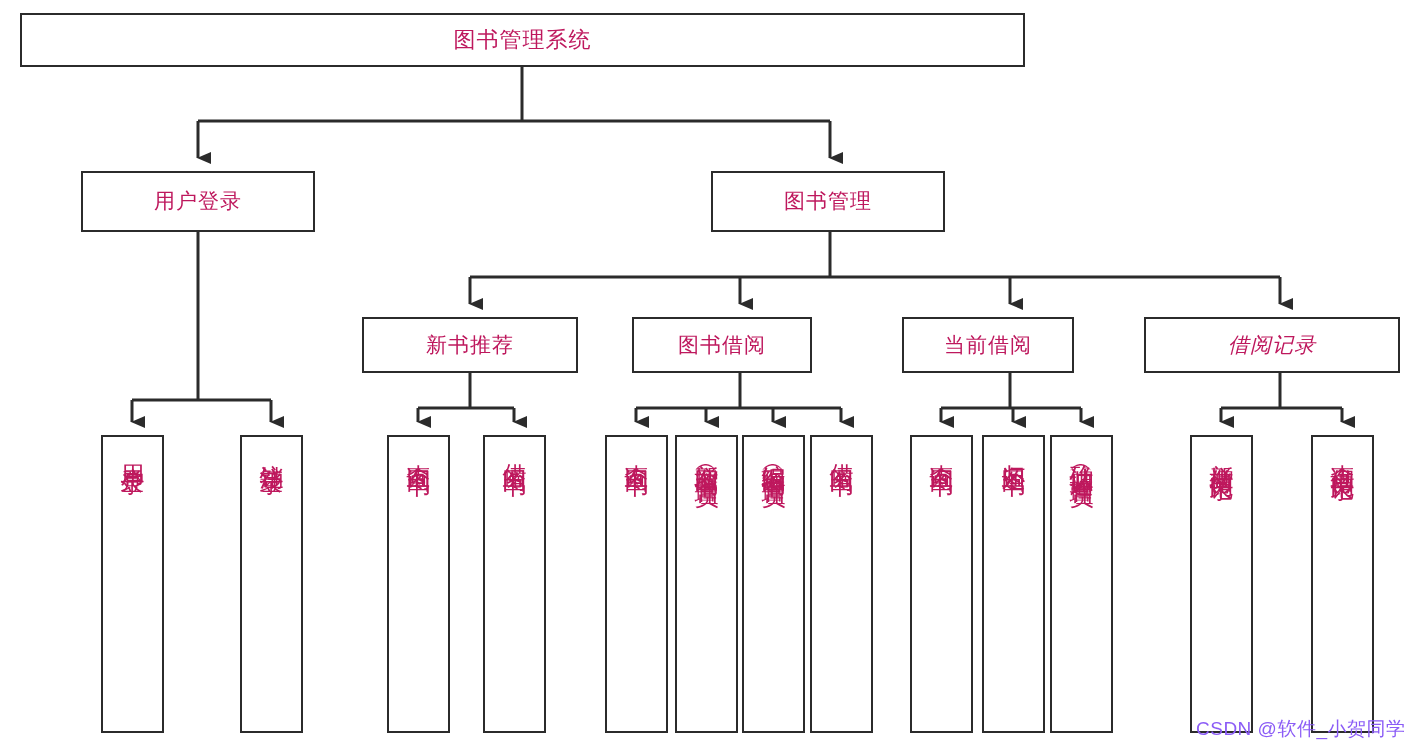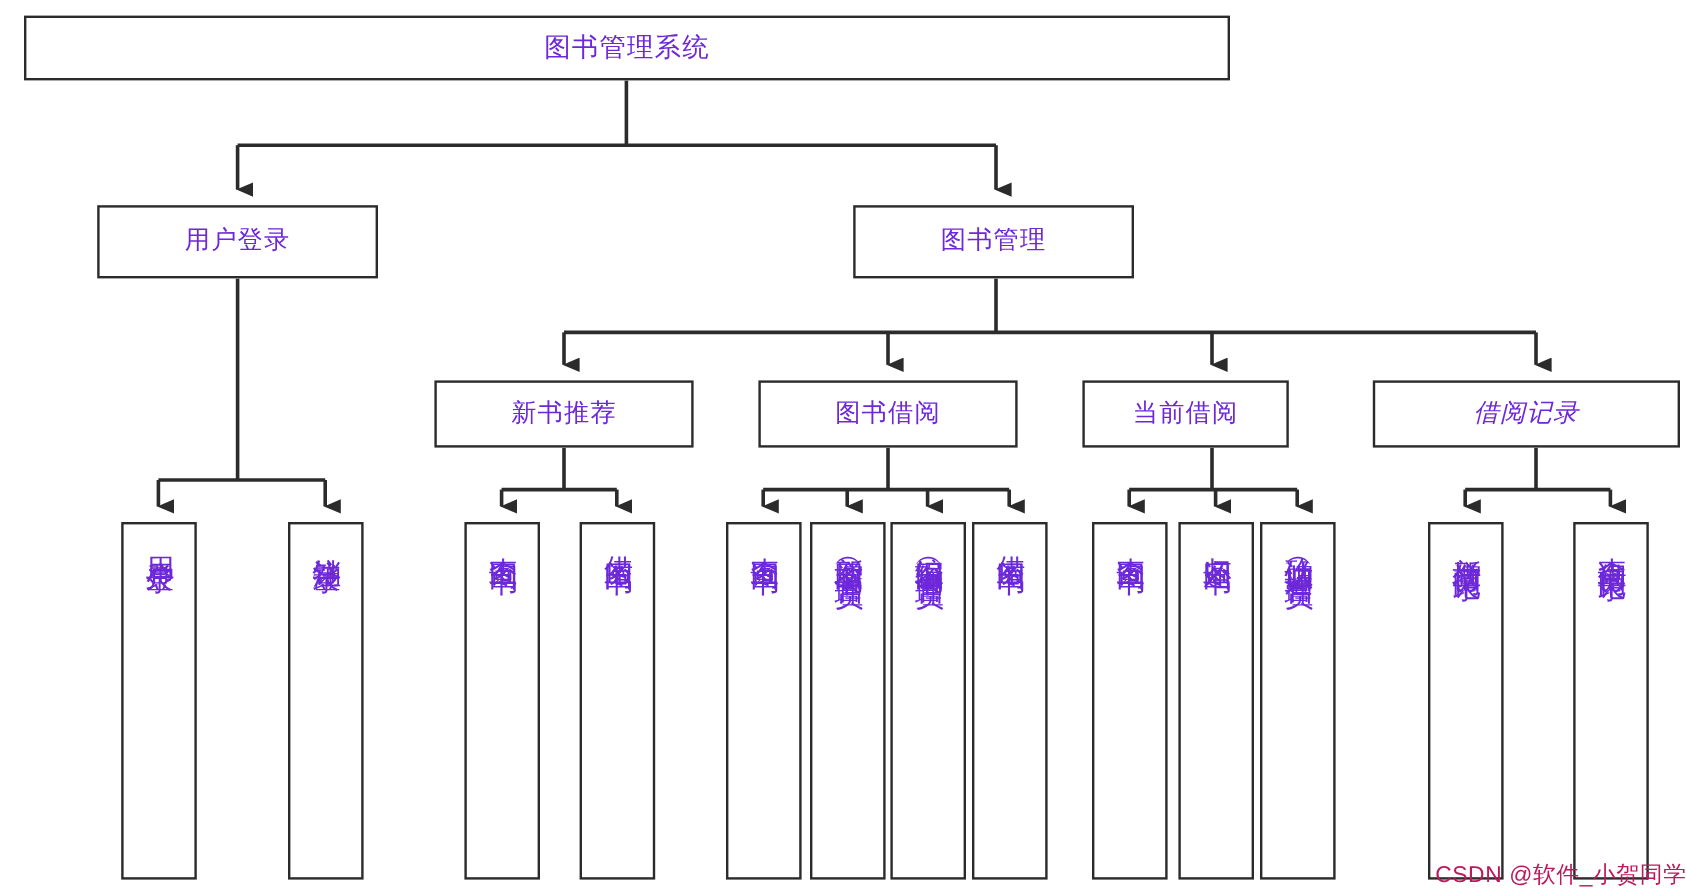--- a/index.html
+++ b/index.html
@@ -28,21 +28,21 @@
     pointer-events: none;
   }
   .node {
     position: absolute;
     box-sizing: border-box;
     background: #ffffff;
     border: 2px solid #2b2b2b;
     display: flex;
     align-items: center;
     justify-content: center;
-    color: #6d28d9;
+    color: #be185d;
   }
   .node .label {
     display: block;
     text-align: center;
     letter-spacing: 1px;
     line-height: 1.15;
     white-space: nowrap;
   }
   
   .node.horiz .label {
@@ -63,21 +63,21 @@
     font-size: 24px;
     line-height: 1.08;
     letter-spacing: 3px;
     white-space: normal;
     max-height: 285px;
     text-align: left;
   }
   .watermark {
     position: absolute;
     font-size: 19px;
-    color: #be185d;
+    color: #8b5cf6;
     white-space: nowrap;
     letter-spacing: 0.5px;
     user-select: none;
   }
 </style>
 </head>
 <body>
 
 <div id="diagram-root">
 
@@ -139,21 +139,21 @@
   <div class="node horiz" style="left:81px; top:171px; width:234px; height:61px;">
     <span class="label">用户登录</span>
   </div>
   <div class="node horiz" style="left:362px; top:317px; width:216px; height:56px;">
     <span class="label">新书推荐</span>
   </div>
 
   <div class="node horiz" style="left:711px; top:171px; width:234px; height:61px;">
     <span class="label">图书管理</span>
   </div>
-  <div class="node horiz" style="left:632px; top:317px; width:216px; height:56px;">
+  <div class="node horiz" style="left:632px; top:317px; width:180px; height:56px;">
     <span class="label">图书借阅</span>
   </div>
   <div class="node horiz" style="left:902px; top:317px; width:172px; height:56px;">
     <span class="label">当前借阅</span>
   </div>
   <div class="node horiz" style="left:1144px; top:317px; width:256px; height:56px;font-style:italic;">
     <span class="label">借阅记录</span>
   </div>
 
   <div class="node vert" style="left:101px; top:435px; width:63px; height:298px;">

